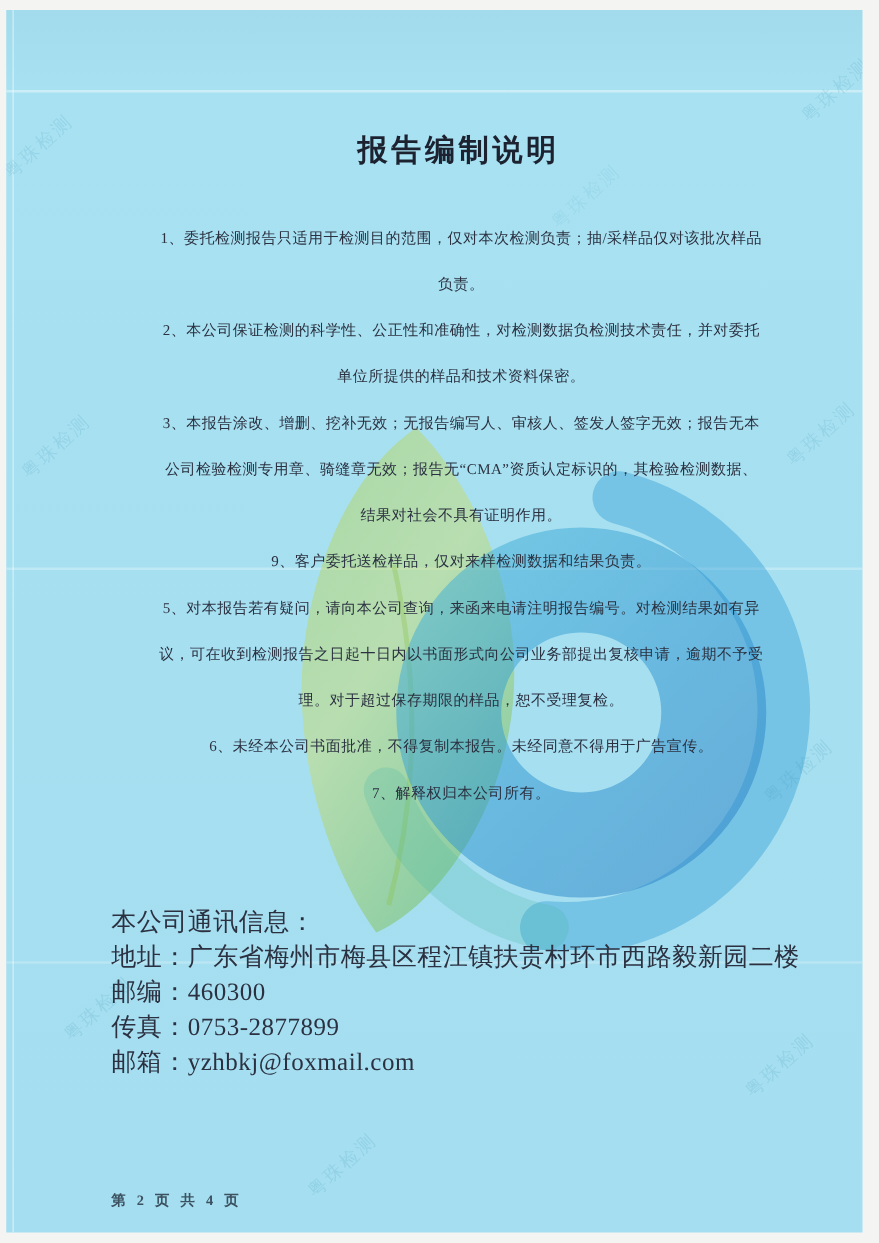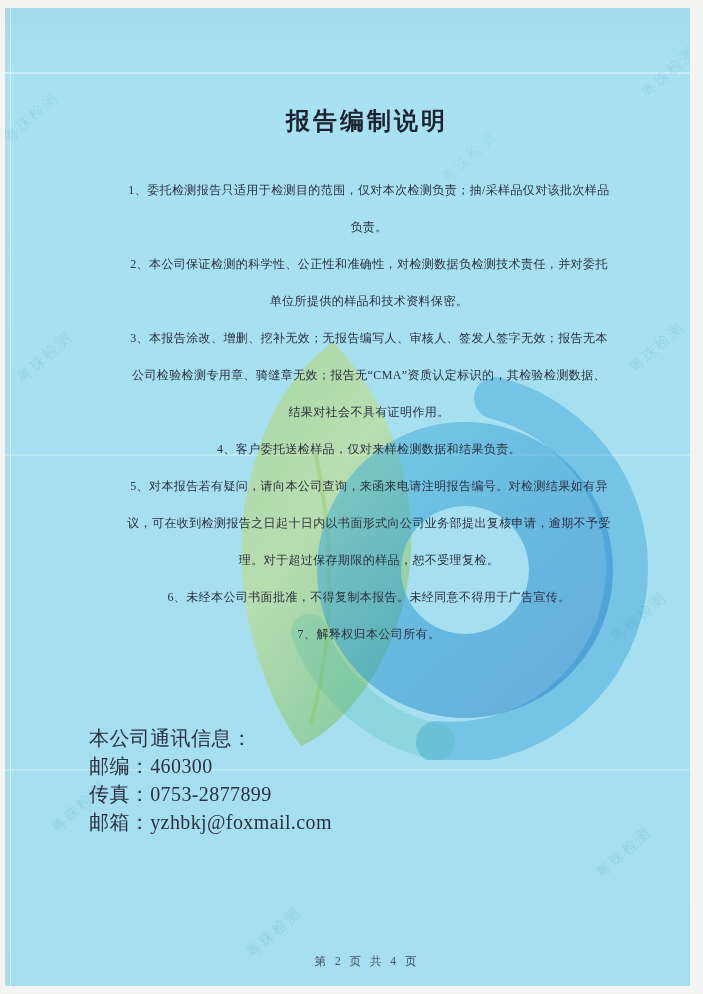--- a/index.html
+++ b/index.html
@@ -27,22 +27,22 @@
     height:37px;line-height:37px;font-size:12px;letter-spacing:0.4px;
     color:#2b3140;white-space:nowrap;text-align:center;
   }
   .contact{position:absolute;left:84px;top:716px;width:560px;}
   .contact-line{
     height:28px;line-height:28px;font-size:20px;letter-spacing:0.4px;
     color:#2b3140;white-space:nowrap;
   }
   .footer{
     position:absolute;left:84px;top:945px;width:556px;
-    text-align:center;font-size:11.5px;letter-spacing:3px;
-    color:#3c5260;line-height:16px;
+    text-align:left;font-size:11.5px;letter-spacing:3px;
+    color:#3c5260;line-height:16px;font-weight:bold;
   }
   .logo-wm{position:absolute;left:210px;top:324px;width:450px;height:428px;pointer-events:none;}
   .diagwm{
     position:absolute;font-size:15px;letter-spacing:2px;color:#3e93b4;
     opacity:0.16;transform:rotate(-42deg);white-space:nowrap;
     font-family:"Liberation Sans",sans-serif;
   }
 </style>
 </head>
 <body>
@@ -92,31 +92,32 @@
     <div class="title">报告编制说明</div>
 
     <div class="body-lines">
         <div class="body-line">1、委托检测报告只适用于检测目的范围，仅对本次检测负责；抽/采样品仅对该批次样品</div>
         <div class="body-line">负责。</div>
         <div class="body-line">2、本公司保证检测的科学性、公正性和准确性，对检测数据负检测技术责任，并对委托</div>
         <div class="body-line">单位所提供的样品和技术资料保密。</div>
         <div class="body-line">3、本报告涂改、增删、挖补无效；无报告编写人、审核人、签发人签字无效；报告无本</div>
         <div class="body-line">公司检验检测专用章、骑缝章无效；报告无“CMA”资质认定标识的，其检验检测数据、</div>
         <div class="body-line">结果对社会不具有证明作用。</div>
-        <div class="body-line">4、客户委托送检样品，仅对来样检测数据和结果负责。</div>
+        <div class="body-line">9、客户委托送检样品，仅对来样检测数据和结果负责。</div>
         <div class="body-line">5、对本报告若有疑问，请向本公司查询，来函来电请注明报告编号。对检测结果如有异</div>
         <div class="body-line">议，可在收到检测报告之日起十日内以书面形式向公司业务部提出复核申请，逾期不予受</div>
         <div class="body-line">理。对于超过保存期限的样品，恕不受理复检。</div>
         <div class="body-line">6、未经本公司书面批准，不得复制本报告。未经同意不得用于广告宣传。</div>
         <div class="body-line">7、解释权归本公司所有。</div>
       </div>
 
     <div class="contact">
       <div class="contact-line">本公司通讯信息：</div>
       <div>
+          <div class="contact-line">地址：广东省梅州市梅县区程江镇扶贵村环市西路毅新园二楼</div>
           <div class="contact-line">邮编：460300</div>
           <div class="contact-line">传真：0753-2877899</div>
           <div class="contact-line">邮箱：yzhbkj@foxmail.com</div>
         </div>
     </div>
 
     <div class="footer">第 2 页 共 4 页</div>
 
   </div>
 </div>

